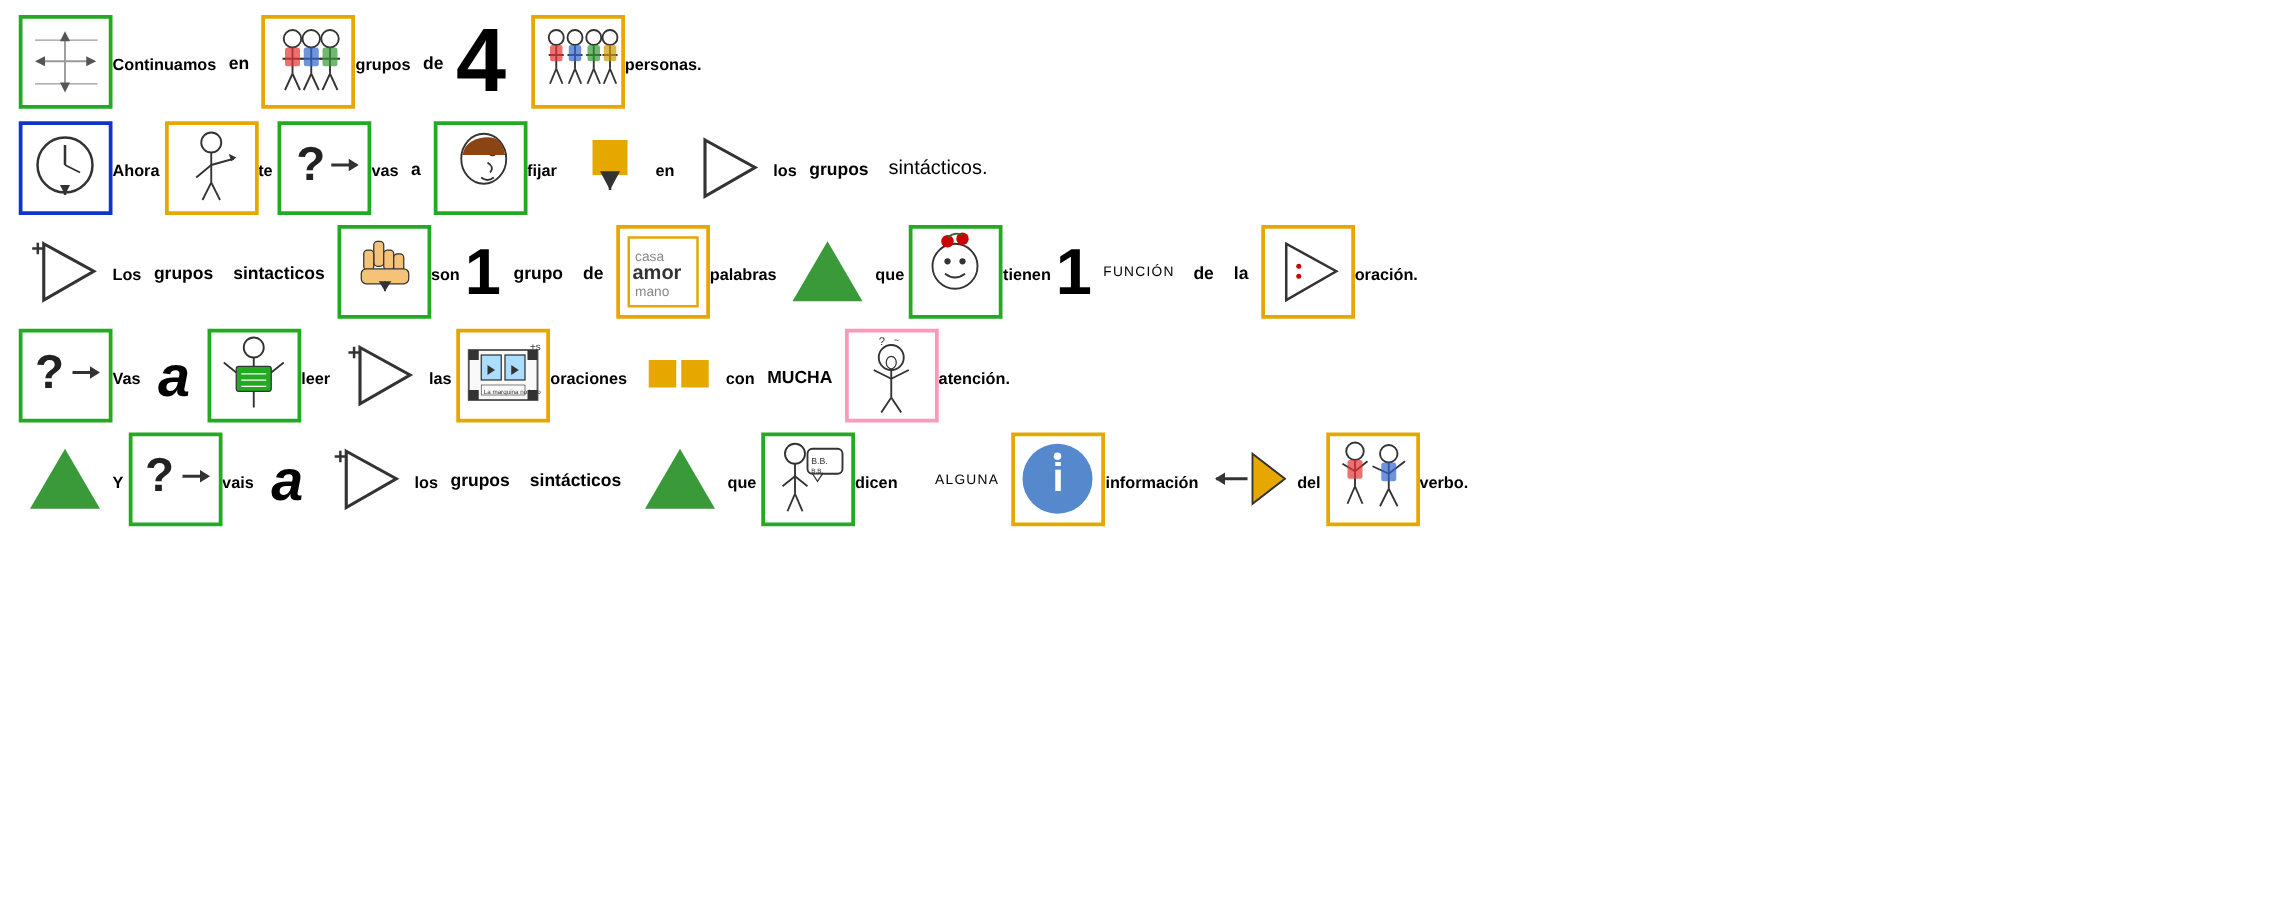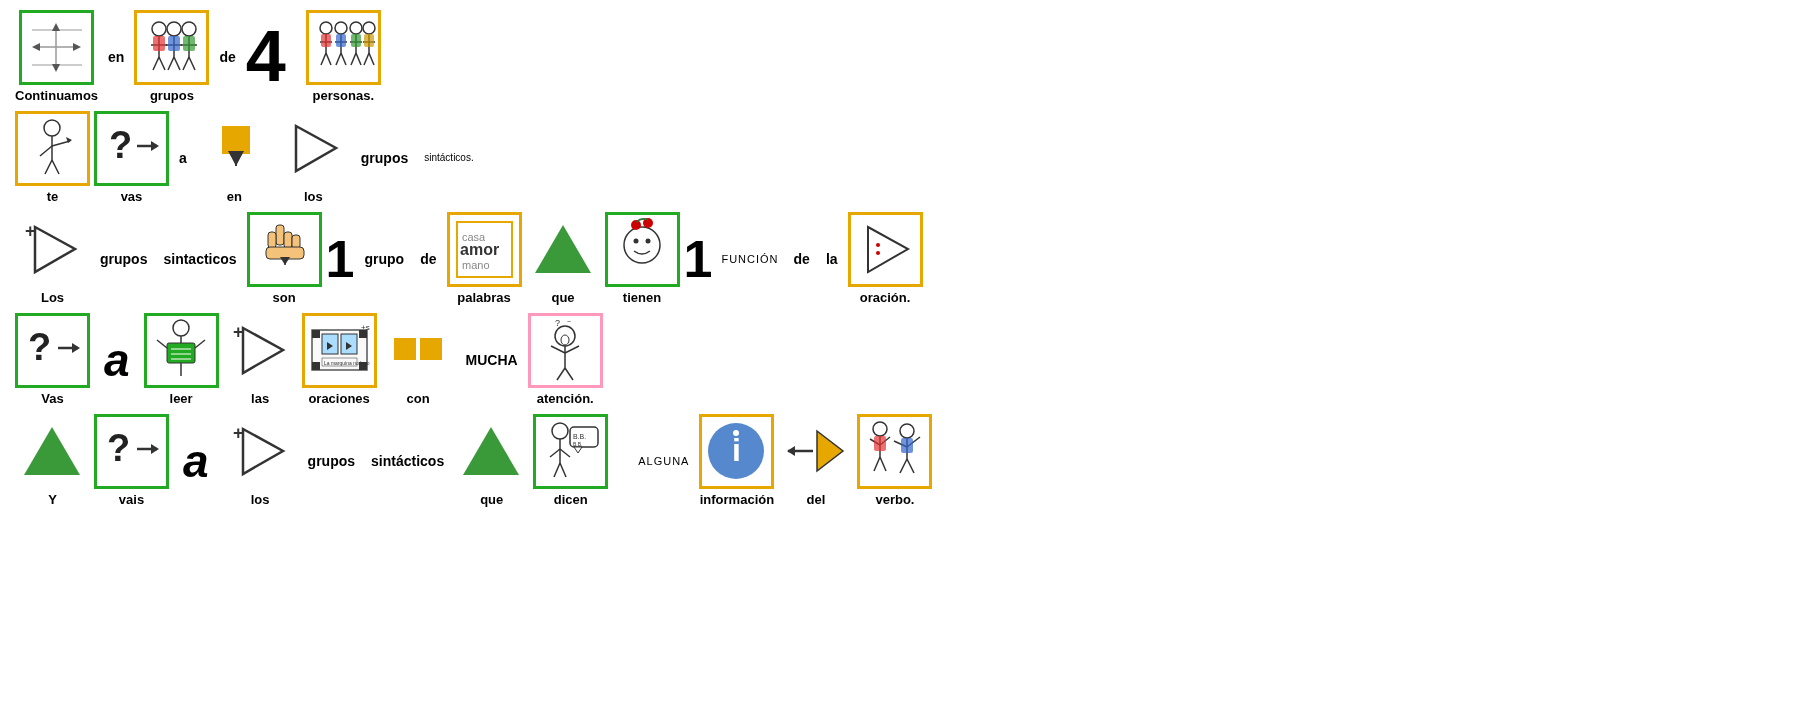--- a/index.html
+++ b/index.html
@@ -18,21 +18,21 @@
     .row {
       display: flex;
       align-items: center;
       flex-wrap: wrap;
       margin-bottom: 8px;
       gap: 4px;
     }
 
     .cell {
       display: flex;
-      flex-direction: column;
+      flex-direction: row;
       align-items: center;
       justify-content: space-between;
     }
 
     .label {
       font-size: 13px;
       font-weight: bold;
       text-align: center;
       margin-top: 3px;
     }
@@ -158,20 +158,32 @@
           <line x1="58" y1="38" x2="63" y2="50" stroke="#333" stroke-width="1.5"></line>
           <rect x="53" y="19" width="10" height="13" rx="2" fill="#cc9900" opacity="0.7"></rect>
         </svg>
       </div>
       <div class="label">personas.</div>
     </div>
   </div>
 
   <div class="row">
 
+    <div class="cell">
+      <div class="icon-box border-blue">
+        <svg width="65" height="65" viewBox="0 0 65 65">
+          <circle cx="32" cy="30" r="22" fill="none" stroke="#333" stroke-width="2"></circle>
+          <line x1="32" y1="30" x2="32" y2="14" stroke="#333" stroke-width="2"></line>
+          <line x1="32" y1="30" x2="44" y2="36" stroke="#333" stroke-width="1.5"></line>
+          <polygon points="32,54 28,46 36,46" fill="#333"></polygon>
+          <line x1="32" y1="52" x2="32" y2="54" stroke="#333" stroke-width="2"></line>
+        </svg>
+      </div>
+      <div class="label">Ahora</div>
+    </div>
 
     <div class="cell">
       <div class="icon-box border-yellow">
         <svg width="65" height="65" viewBox="0 0 65 65">
           <circle cx="32" cy="12" r="8" fill="none" stroke="#333" stroke-width="1.5"></circle>
           <line x1="32" y1="20" x2="32" y2="44" stroke="#333" stroke-width="1.5"></line>
           <line x1="32" y1="30" x2="20" y2="40" stroke="#333" stroke-width="1.5"></line>
 
           <line x1="32" y1="30" x2="50" y2="25" stroke="#333" stroke-width="1.5"></line>
           <polygon points="52,24 46,21 48,27" fill="#333"></polygon>
@@ -188,20 +200,36 @@
           <text x="10" y="42" font-size="38" font-weight="900" fill="#222">?</text>
           <line x1="38" y1="30" x2="58" y2="30" stroke="#333" stroke-width="2.5"></line>
           <polygon points="60,30 52,25 52,35" fill="#333"></polygon>
         </svg>
       </div>
       <div class="label">vas</div>
     </div>
 
     <div class="word">a</div>
 
+    <div class="cell">
+      <div class="icon-box border-green">
+        <svg width="65" height="65" viewBox="0 0 65 65">
+
+          <ellipse cx="35" cy="25" rx="18" ry="20" fill="none" stroke="#333" stroke-width="1.5"></ellipse>
+          <circle cx="42" cy="20" r="3" fill="#333"></circle>
+
+          <path d="M38 28 Q44 32 40 36" fill="none" stroke="#333" stroke-width="1.5"></path>
+
+          <path d="M33 40 Q38 44 43 40" fill="none" stroke="#333" stroke-width="1.5"></path>
+
+          <path d="M18 22 Q20 10 35 8 Q50 6 52 22" fill="#8B4513" stroke="none"></path>
+        </svg>
+      </div>
+      <div class="label">fijar</div>
+    </div>
 
     <div class="cell">
       <div class="icon-box">
         <svg width="65" height="65" viewBox="0 0 65 65">
           <rect x="20" y="10" width="28" height="28" fill="#e6a800"></rect>
           <polygon points="34,50 26,35 42,35" fill="#333"></polygon>
           <line x1="34" y1="38" x2="34" y2="50" stroke="#333" stroke-width="2"></line>
         </svg>
       </div>
       <div class="label">en</div>
@@ -210,21 +238,21 @@
     <div class="cell">
       <div class="icon-box">
         <svg width="65" height="65" viewBox="0 0 65 65">
           <polygon points="15,10 55,32 15,55" fill="none" stroke="#333" stroke-width="2.5"></polygon>
         </svg>
       </div>
       <div class="label">los</div>
     </div>
 
     <div class="word">grupos</div>
-    <div style="font-size:10px; font-weight:normal; padding:4px 6px;">sintácticos.</div>
+    <div style="font-size:16px; font-weight:normal; padding:4px 6px;">sintácticos.</div>
   </div>
 
   <div class="row">
 
     <div class="cell">
       <div class="icon-box">
         <svg width="65" height="65" viewBox="0 0 65 65">
           <polygon points="15,10 55,32 15,55" fill="none" stroke="#333" stroke-width="2.5"></polygon>
           <text x="5" y="20" font-size="18" font-weight="900" fill="#333">+</text>
         </svg>

